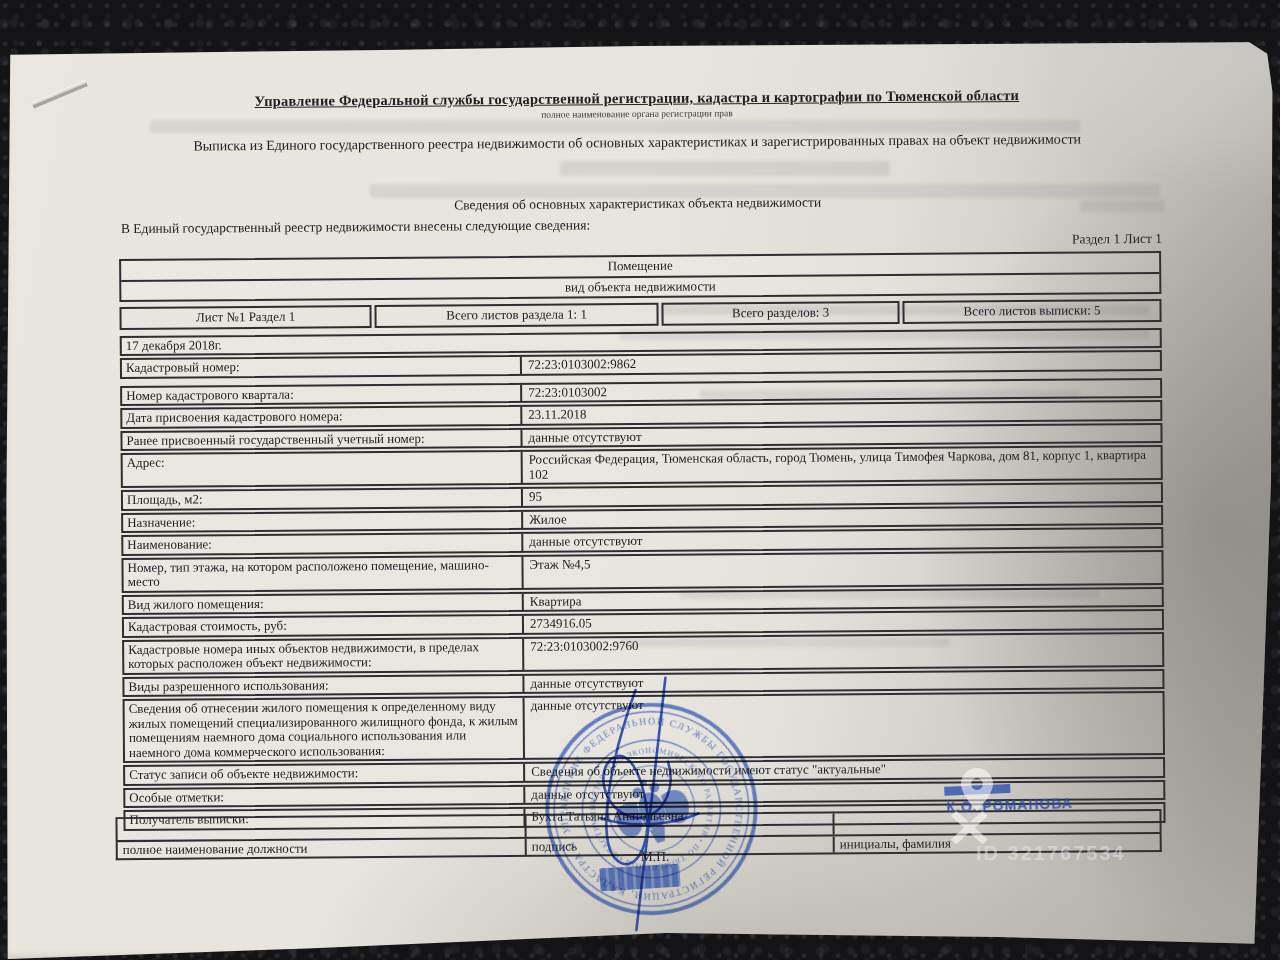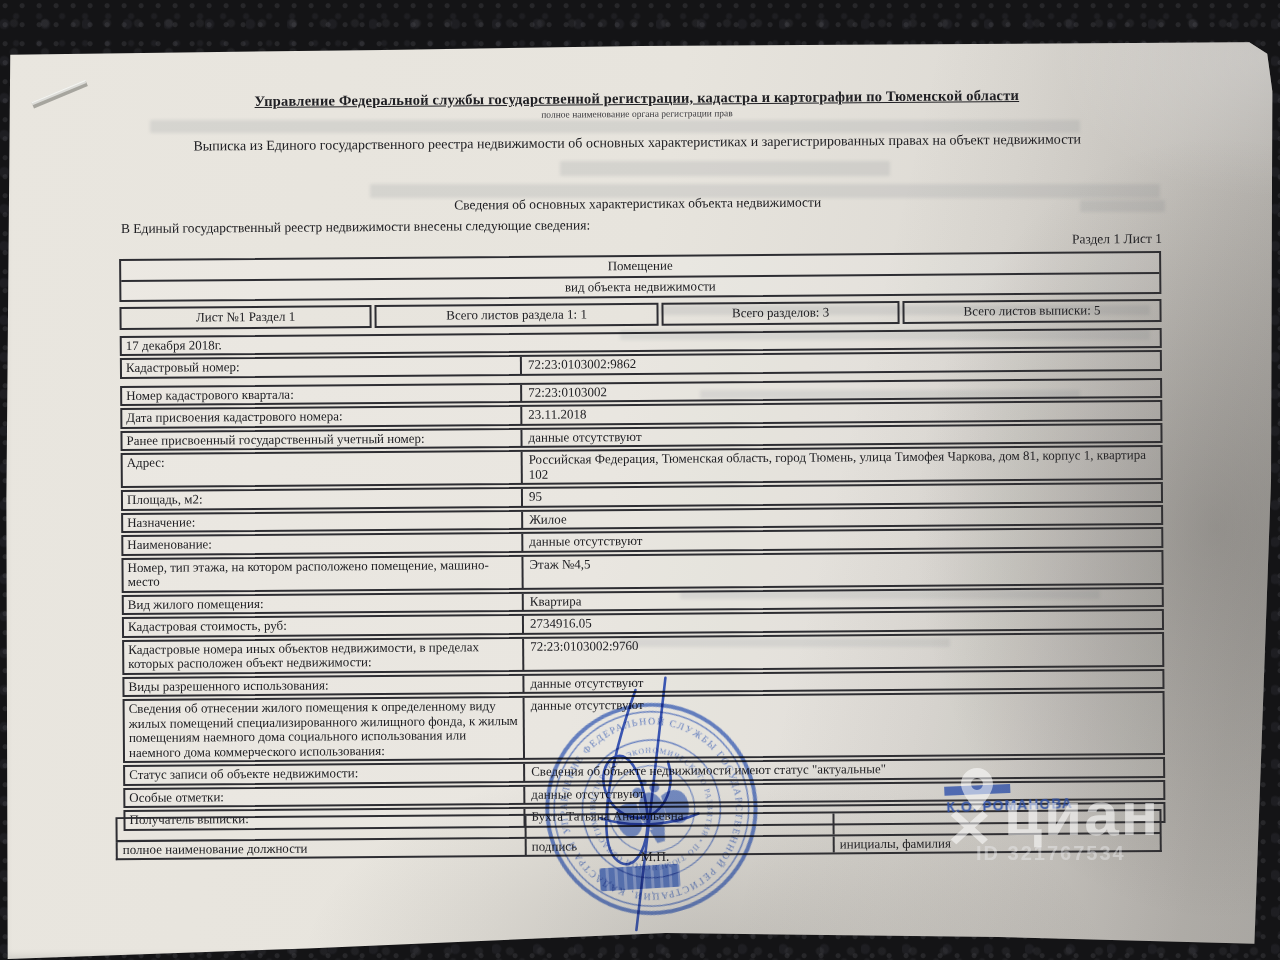--- a/index.html
+++ b/index.html
@@ -252,15 +252,14 @@
   </div>
 
   <div class="shade"></div>
 </div>
 
 <div class="wm">
   <svg class="wm-pin" width="34" height="44" viewBox="0 0 34 44">
     <path fill-rule="evenodd" fill="rgba(255,255,255,0.55)" d="M17 0 C8 0 1 7 1 16 C1 27 17 43 17 43 C17 43 33 27 33 16 C33 7 26 0 17 0 Z M17 10 a6 6 0 1 1 0 12 a6 6 0 1 1 0 -12 Z"></path>
   </svg>
   <div class="wm-x">✕</div>
-  <div class="wm-brand">циан</div>
   <div class="wm-id">ID 321767534</div>
 </div>
 
 </body></html>

